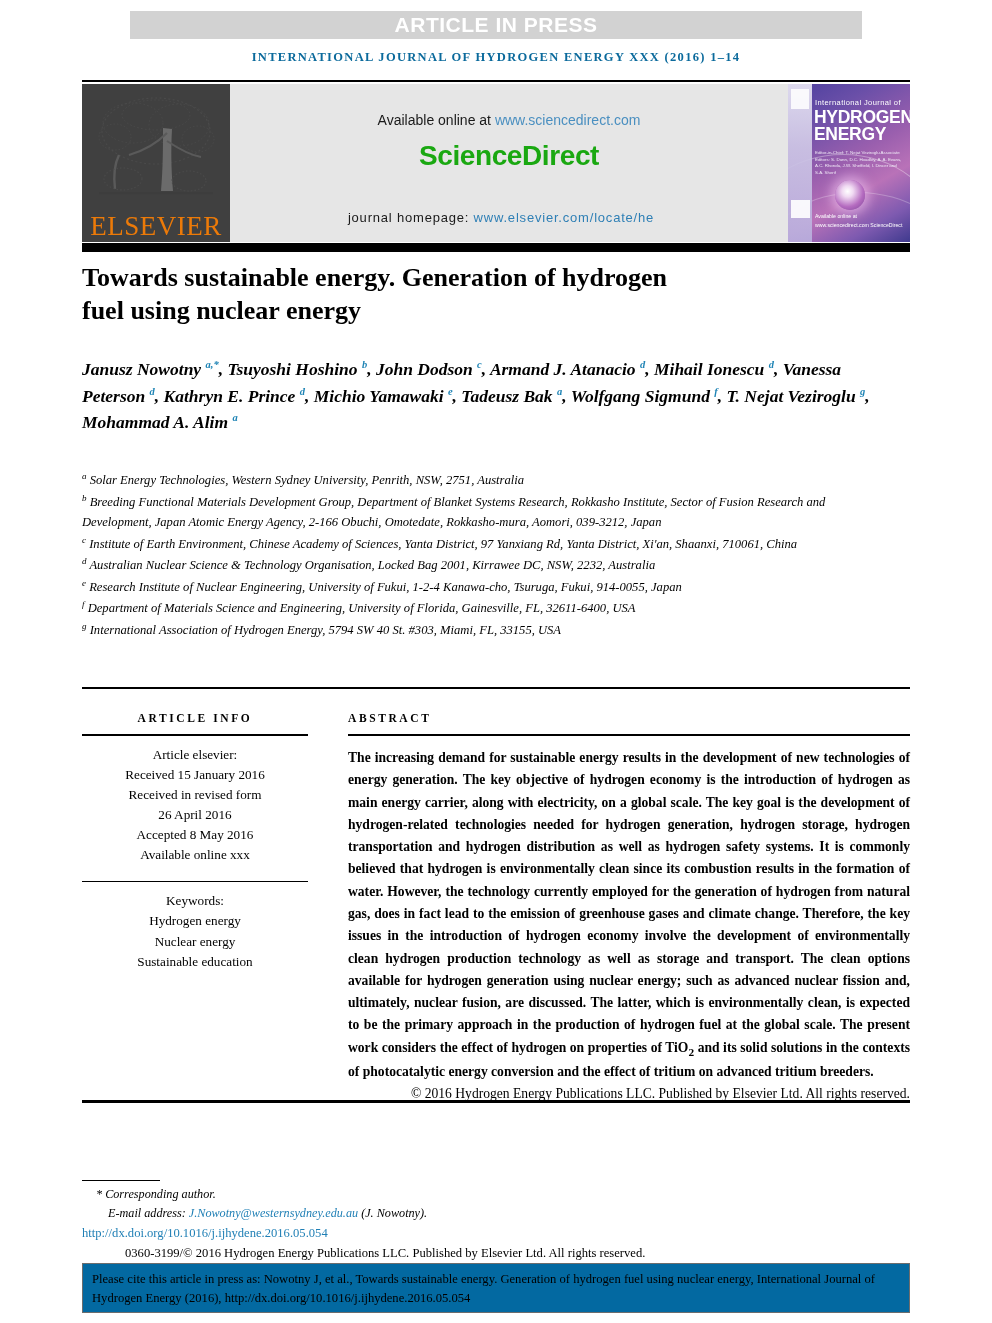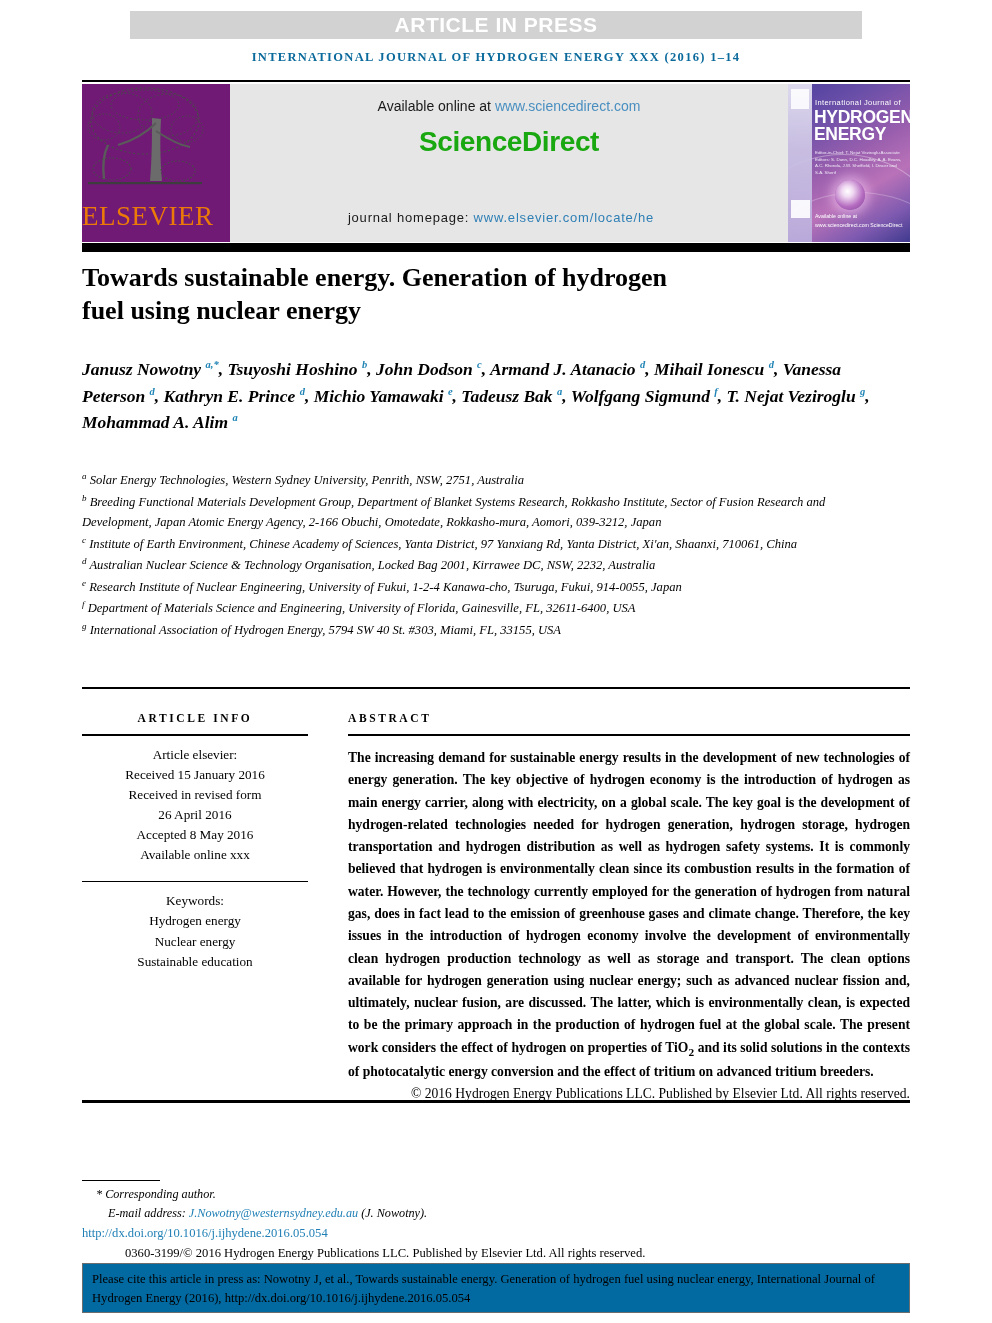--- a/index.html
+++ b/index.html
@@ -51,43 +51,43 @@
     width: 828px; height: 2px; background: #000;
   }
   .masthead {
     position: absolute; left: 82px; top: 84px;
     width: 828px; height: 158px;
     display: flex; align-items: stretch;
   }
   .elsevier-logo {
     width: 148px; flex: 0 0 148px;
     display: flex; flex-direction: column;
-    align-items: flex-start; justify-content: flex-end;
-    padding-bottom: 12px; background: #701a75;
+    align-items: center; justify-content: flex-end;
+    padding-bottom: 2px; background: #404040;
   }
   .tree-wrap { width: 126px; height: 118px; }
   .els-word {
     font-family: "Liberation Serif", serif;
     color: #ec7a08;
     font-size: 27px;
     letter-spacing: 0.5px;
     line-height: 1;
     margin-top: 2px;
   }
   .sd-box {
     flex: 1 1 auto;
     background: #e6e6e6;
     position: relative;
     display: flex; flex-direction: column;
     align-items: center;
   }
   .avail-line {
     font-family: "Liberation Sans", sans-serif;
     font-size: 14px;
-    margin-top: 14px;
+    margin-top: 28px;
     color: #1a1a1a;
   }
   .avail-line .lnk { color: #4a8fc0; }
   .sd-logo {
     font-family: "Liberation Sans", sans-serif;
     font-weight: bold;
     font-size: 28px;
     color: #1aa811;
     margin-top: 12px;
     letter-spacing: -0.4px;

